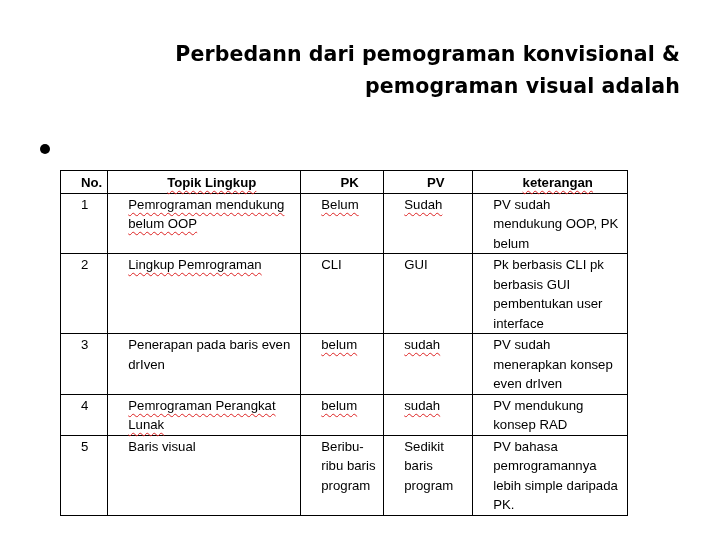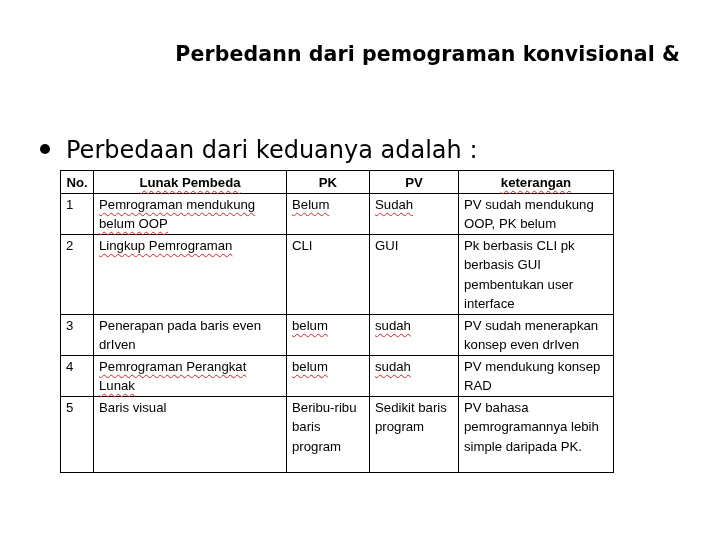--- a/index.html
+++ b/index.html
@@ -1,48 +1,49 @@
 <!DOCTYPE html>
 <html><head>
 <meta charset="utf-8">
 <style>
   html, body { margin:0; padding:0; }
   body { width:720px; height:540px; background:#ffffff; position:relative; overflow:hidden; font-family:"DejaVu Sans", sans-serif; color:#000; }
   .title { position:absolute; left:60px; top:38px; width:620px; text-align:right; font-family:"DejaVu Sans", sans-serif; font-weight:bold; font-size:20.5px; line-height:32px; letter-spacing:0.1px; }
   .bullet-line { position:absolute; left:40px; top:133px; font-family:"DejaVu Sans", sans-serif; font-size:24px; line-height:34px; color:#000; }
   .bullet-line .dot { display:inline-block; width:10px; height:10px; border-radius:50%; background:#000; margin-right:16px; vertical-align:middle; position:relative; top:-2px; }
   table { position:absolute; left:60px; top:170px; border-collapse:collapse; font-family:"Liberation Sans", sans-serif; font-size:13.2px; table-layout:fixed; }
-  td, th { border:1px solid #000; vertical-align:top; padding:1px 5px 0 5px; line-height:19.5px; text-align:left; font-weight:normal;margin-top:22px; }
+  td, th { border:1px solid #000; vertical-align:top; padding:1px 5px 0 20px; line-height:19.5px; text-align:left; font-weight:normal;margin-top:22px; }
   th { font-weight:bold; text-align:center; padding-top:2px; padding-bottom:0; }
   .sq { text-decoration:underline wavy #d22; text-decoration-thickness:1px; text-underline-offset:3px; }
   .c0 { width:33px; } .c1 { width:193px; } .c2 { width:83px; } .c3 { width:89px; } .c4 { width:155px; }
 </style>
 </head>
 <body>
 
 <div class="title">
   <div>Perbedann dari pemograman konvisional &amp;</div>
+  <div>pemograman visual adalah</div>
 </div>
 
 <div class="bullet-line">
-  <span class="dot"></span><span>Perbedaan dari keduanya adalah :</span>
+  <span class="dot"></span>
 </div>
 
 <table>
   <colgroup>
       <col class="c0">
       <col class="c1">
       <col class="c2">
       <col class="c3">
       <col class="c4">
     </colgroup>
   <tbody>
       <tr style="height:21px;">
     <th>No.</th>
-    <th><span class="sq">Lunak Pembeda</span></th>
+    <th><span class="sq">Topik Lingkup</span></th>
     <th>PK</th>
     <th>PV</th>
     <th><span class="sq">keterangan</span></th>
   </tr>
   <tr style="height:40px;">
     <td>1</td>
     <td><span class="sq">Pemrograman mendukung belum OOP</span></td>
     <td><span class="sq">Belum</span></td>
     <td><span class="sq">Sudah</span></td>
     <td>PV sudah  mendukung OOP, PK belum</td>

